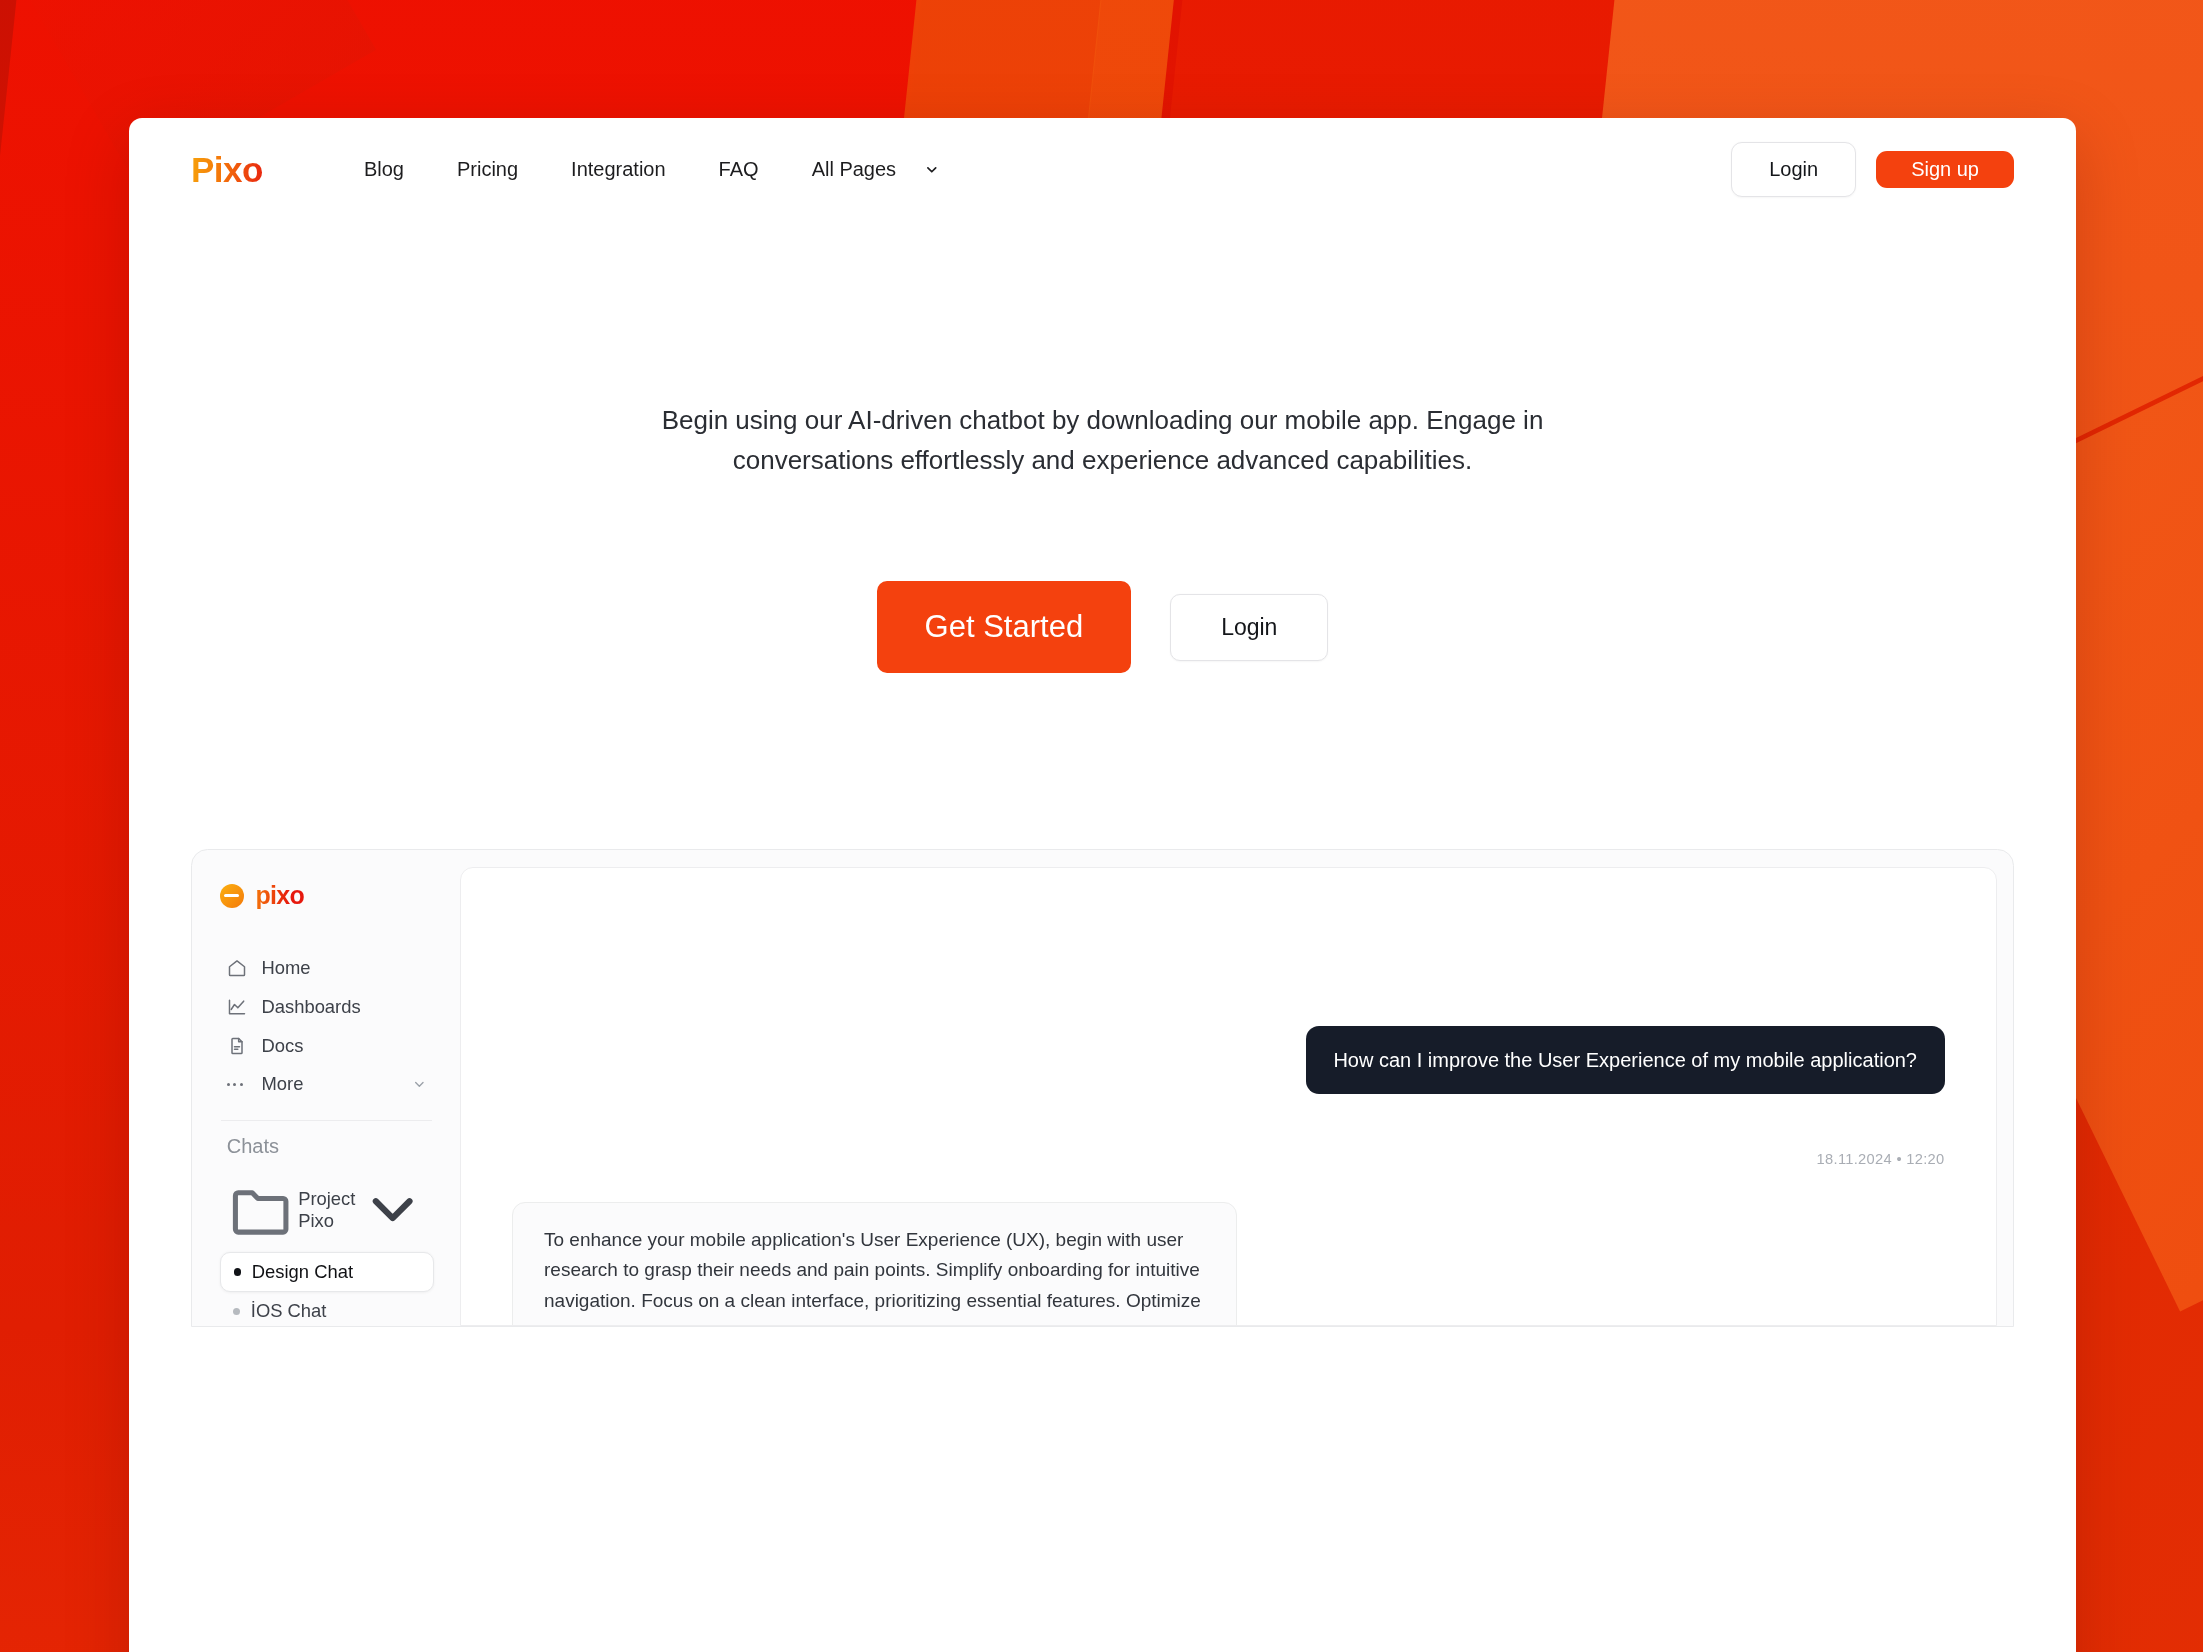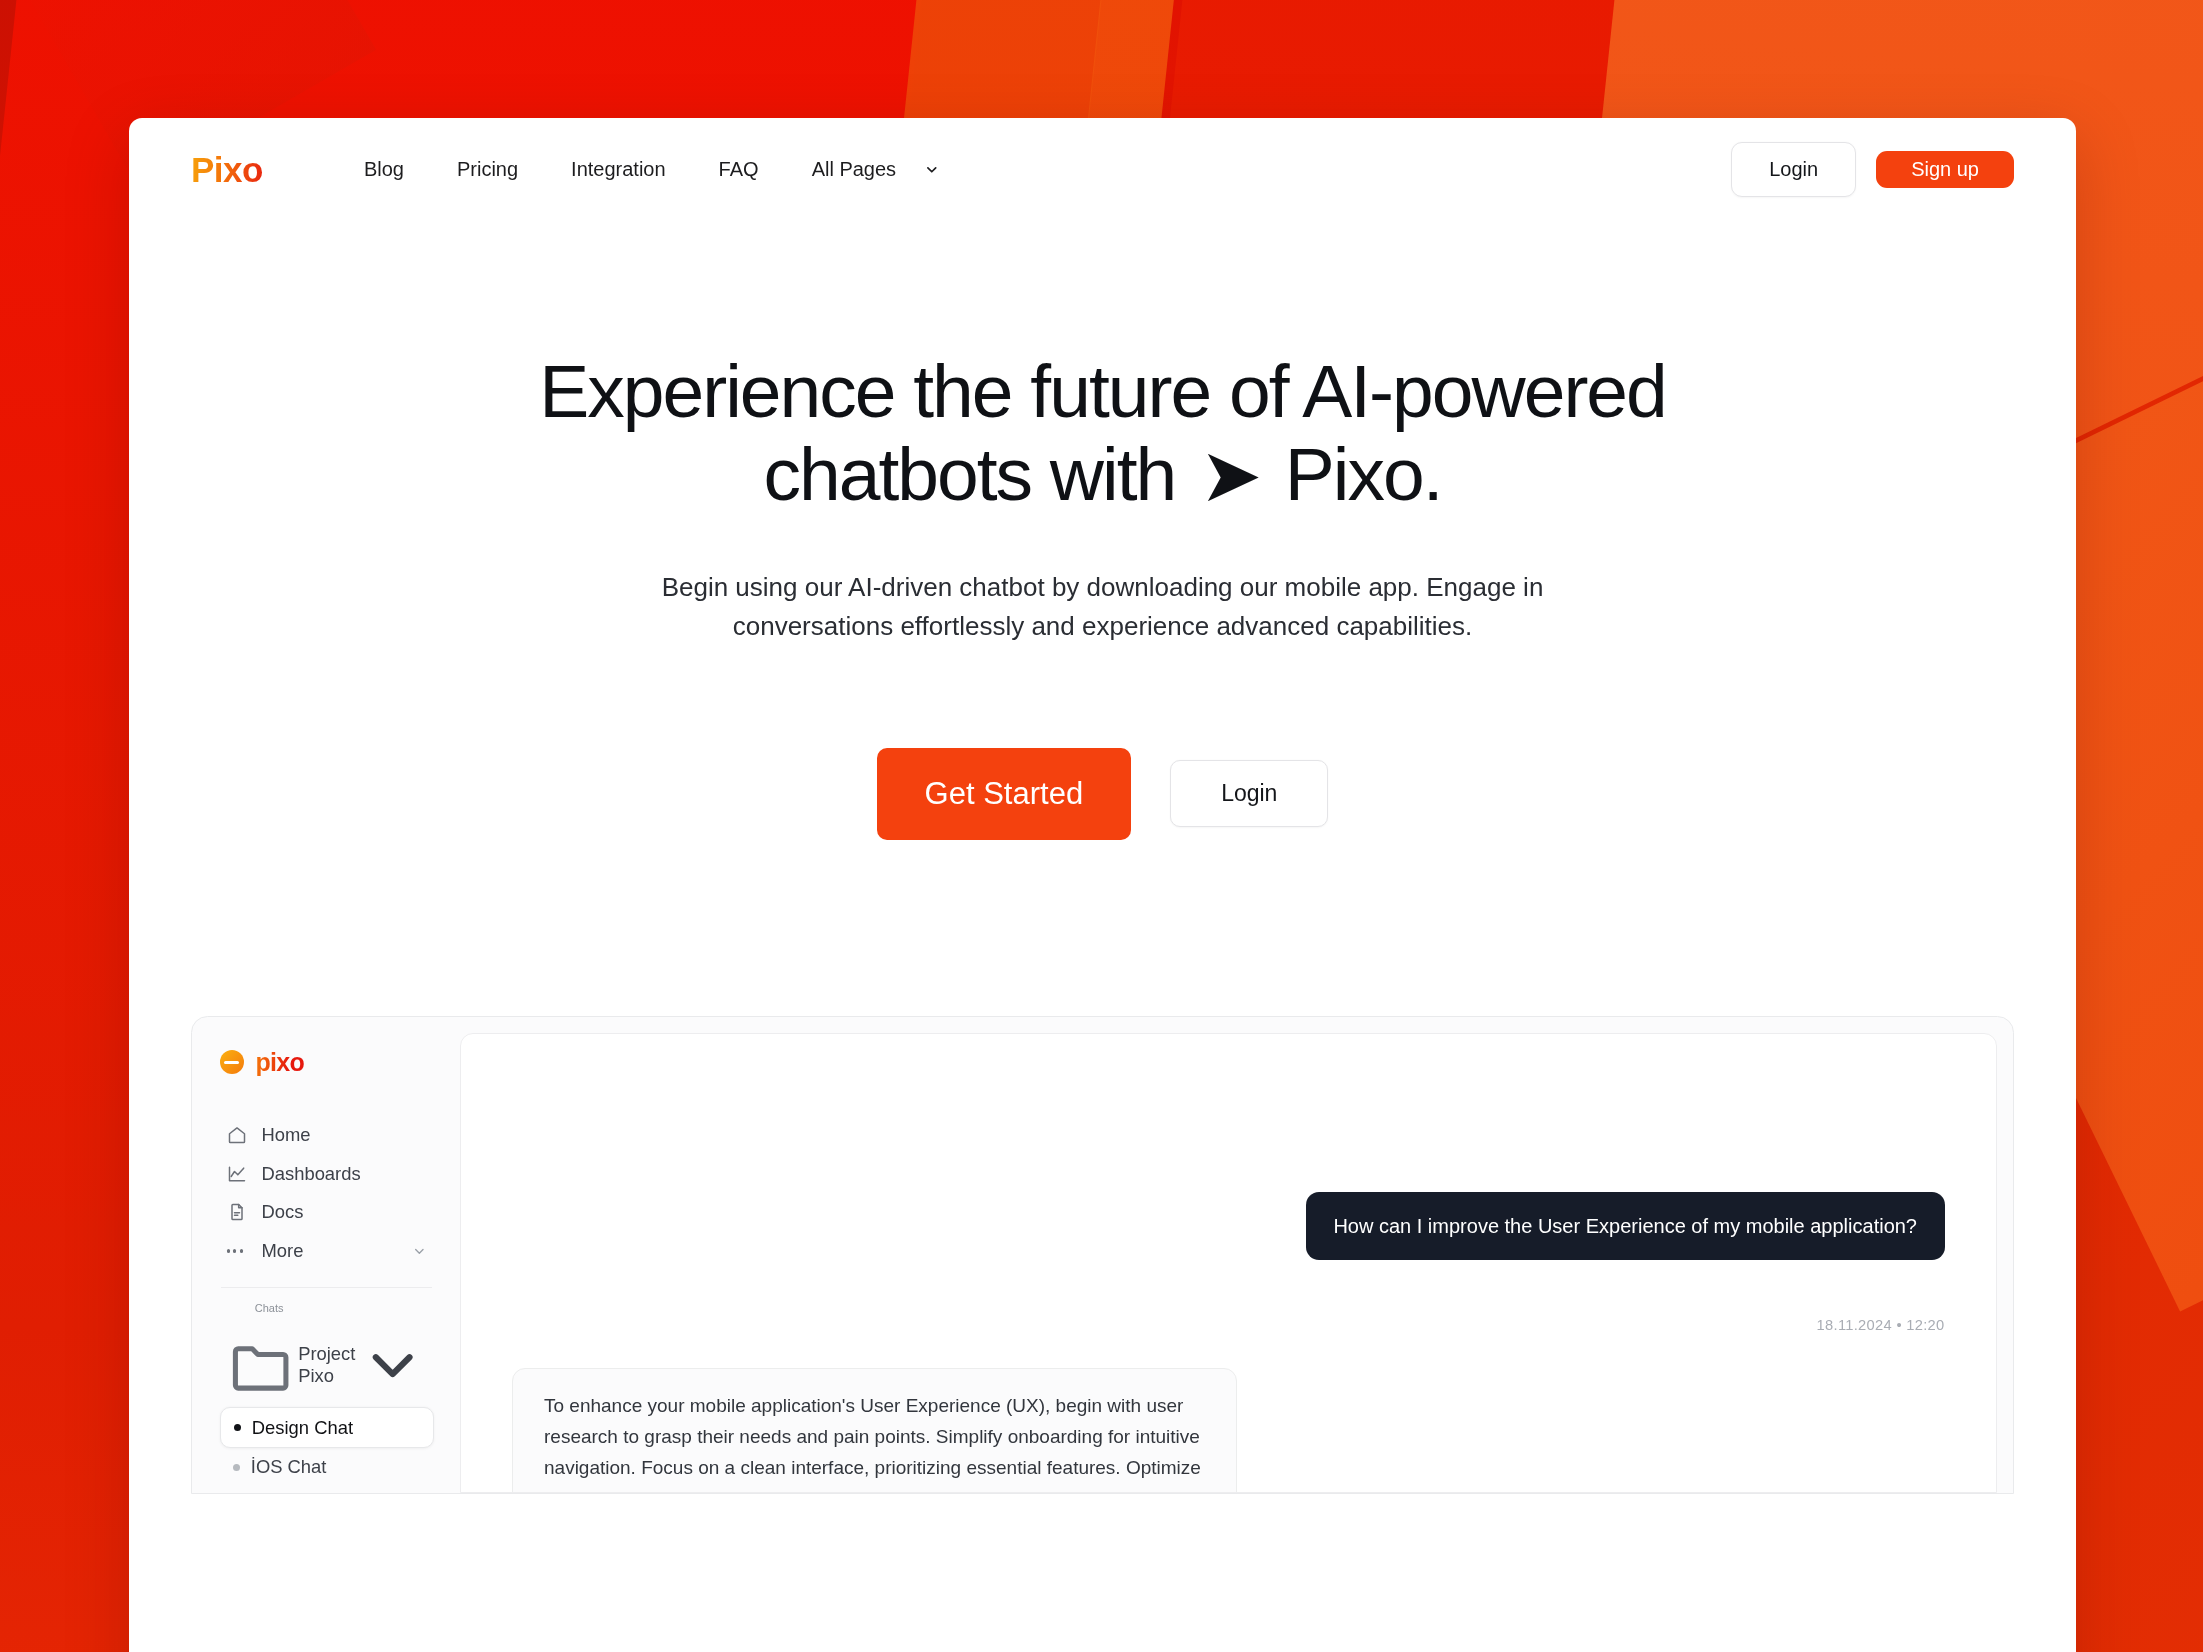--- a/index.html
+++ b/index.html
@@ -83,21 +83,21 @@
   .side-logo-txt { font-size:25px; font-weight:700; letter-spacing:-0.7px;
           background:linear-gradient(95deg,#f4760a,#e6180d 70%);
           -webkit-background-clip:text; background-clip:text; color:transparent; }
   .nav-item { display:flex; align-items:center; gap:14.7px; padding:8.3px 7.3px;
               font-size:18.4px; color:#3d4149; cursor:pointer; border-radius:9.2px; }
   .nav-item .ico { width:20px; height:20px; flex:none; color:#6d7179; display:block; }
   .nav-item .cv { margin-left:auto; width:14.7px; height:14.7px; color:#9aa0a8; }
   .dots-ico { width:20px; display:flex; gap:3.2px; align-items:center; justify-content:flex-start; }
   .dots-ico i { width:3.2px; height:3.2px; border-radius:50%; background:#6d7179; display:block; }
   .divider { height:0.9px; background:#ececee; margin:16.5px 1.8px 14.7px; }
-  .sec-label { font-size:11px; color:#8c9198; padding:0 7.3px 9.2px;margin-left:28px; }
+  .sec-label { font-size:20px; color:#8c9198; padding:0 7.3px 9.2px; }
   .chat-item { display:flex; align-items:center; gap:4px; padding:8.3px 7.3px;
                font-size:18.4px; color:#3d4149; cursor:pointer; border-radius:10px; }
   .chat-item.active { background:#ffffff; border:1.3px solid #e7e8ea;
                color:#101114; box-shadow:0 0.9px 2.8px rgba(0,0,0,.05); font-weight:400; }
   .bullet { width:20px; flex:none; display:flex; justify-content:center; }
   .bullet i { width:7.3px; height:7.3px; border-radius:50%; background:#b6babf; display:block; }
   .chat-item.active .bullet i { background:#111317; }
 
   .convo { flex:1; margin:16.5px 16.5px 0 0; background:#fff;
            border:1.3px solid #ededef; border-radius:13px 13px 0 0;
@@ -146,25 +146,20 @@
       </span>
     </div>
 
     <div class="nav-right">
       <button class="btn btn-ghost">Login</button>
       <button class="btn btn-primary">Sign up</button>
     </div>
   </div>
 
   <div class="hero">
-    <h1>
-      <span>Experience the future of AI-powered chatbots with</span>
-      <span class="arrow-glyph">➤</span>
-      <span>Pixo.</span>
-    </h1>
     <p class="sub">Begin using our AI-driven chatbot by downloading our mobile app. Engage in conversations effortlessly and experience advanced capabilities.</p>
     <div class="cta">
       <button class="btn btn-primary">Get Started</button>
       <button class="btn btn-ghost">Login</button>
     </div>
   </div>
 
   <div class="app-shell">
 
     <div class="side">

